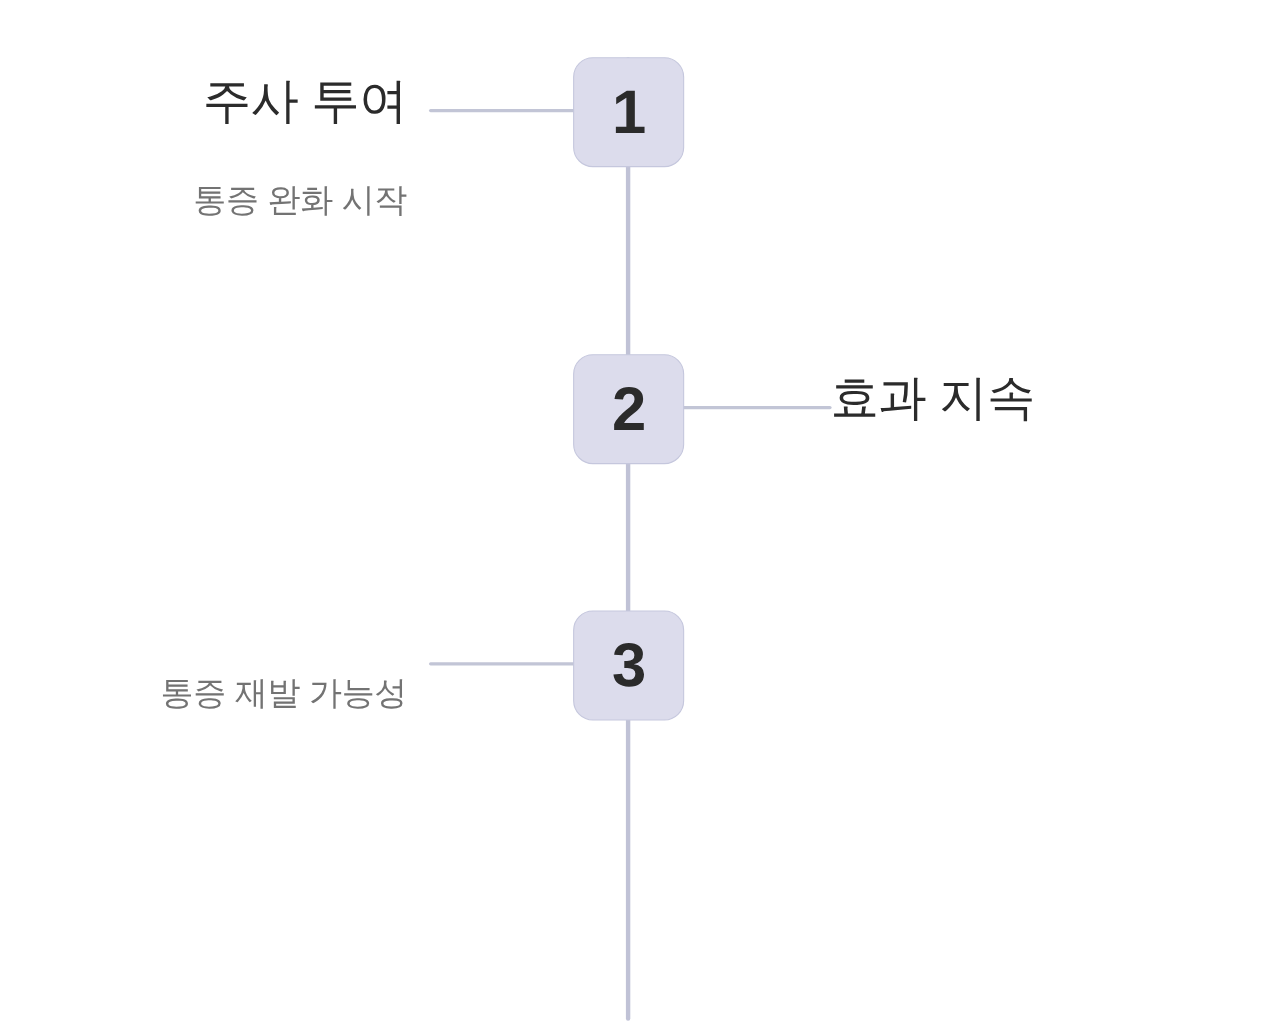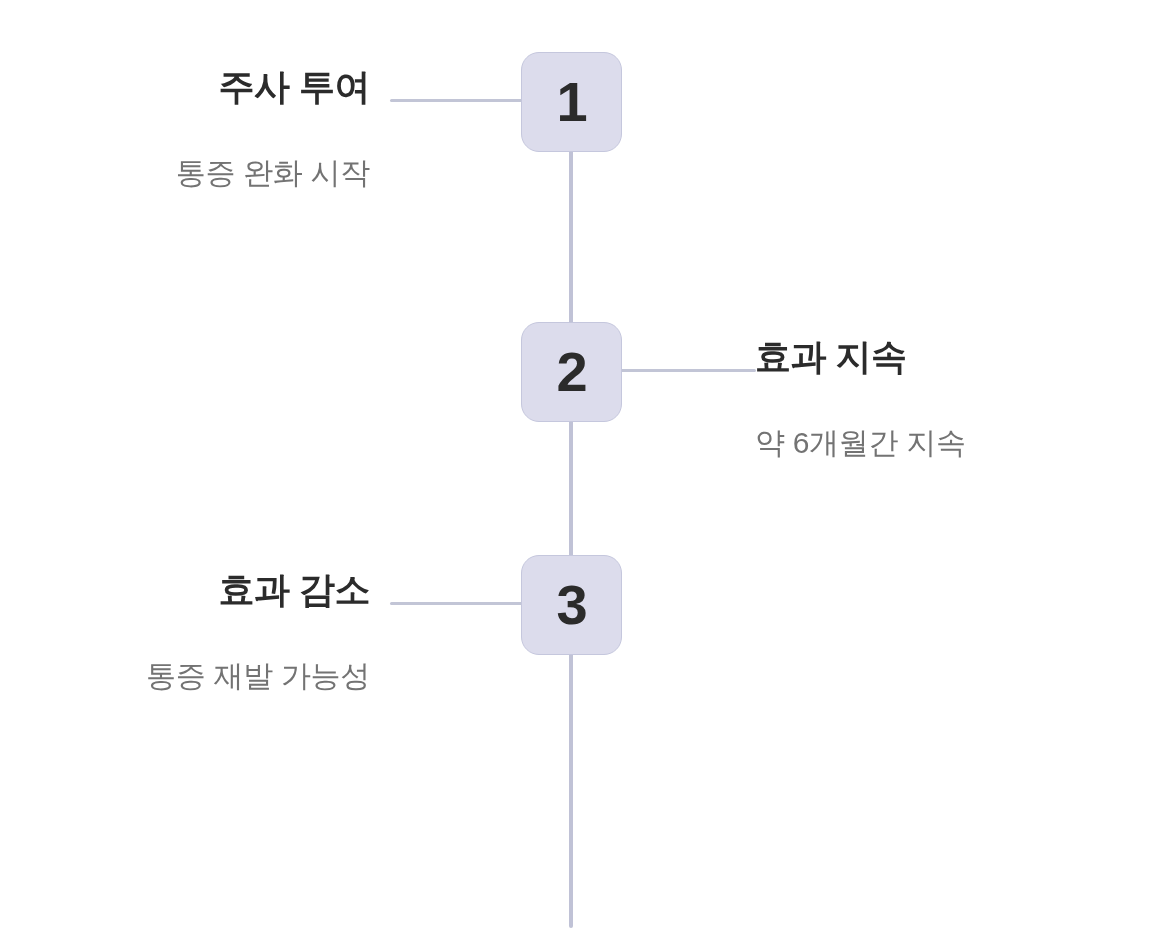--- a/index.html
+++ b/index.html
@@ -97,22 +97,22 @@
     text-align: right;
   }
 
   .content-right {
     left: 755px;
     width: 250px;
     text-align: left;
   }
 
   .step-title {
-    font-size: 36px;
-    font-weight: bold;
+    font-size: 44px;
+    font-weight: normal;
     color: #2b2b2b;
     line-height: 1.25;
     letter-spacing: -0.5px;
     white-space: nowrap;
   }
 
   .step-desc {
     font-size: 30px;
     font-weight: normal;
     color: #737373;
@@ -139,27 +139,25 @@
     </div>
   </div>
 
   <div class="step step-2">
     <div class="badge">
       <span class="badge-number">2</span>
     </div>
     <div class="connector connector-right"></div>
     <div class="content content-right">
       <div class="step-title">효과 지속</div>
-      <div class="step-desc">약 6개월간 지속</div>
     </div>
   </div>
 
   <div class="step step-3">
     <div class="content content-left">
-      <div class="step-title">효과 감소</div>
       <div class="step-desc">통증 재발 가능성</div>
     </div>
     <div class="connector connector-left"></div>
     <div class="badge">
       <span class="badge-number">3</span>
     </div>
   </div>
 
 </div>
 

